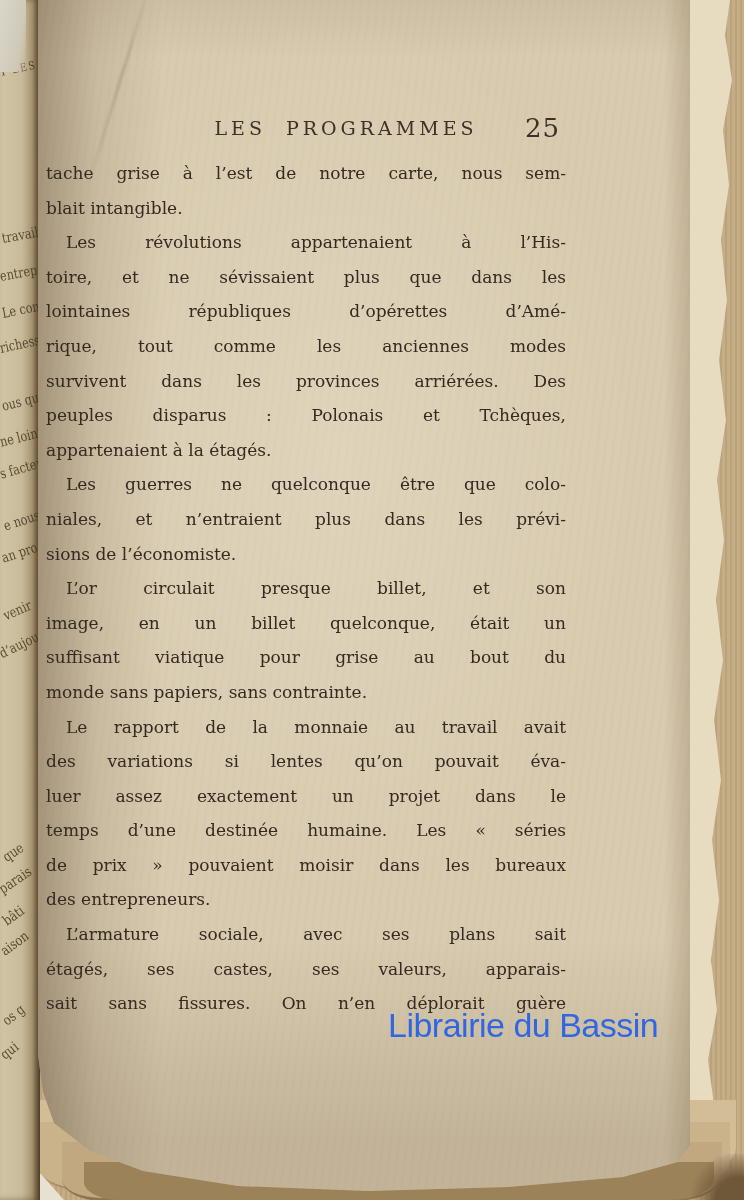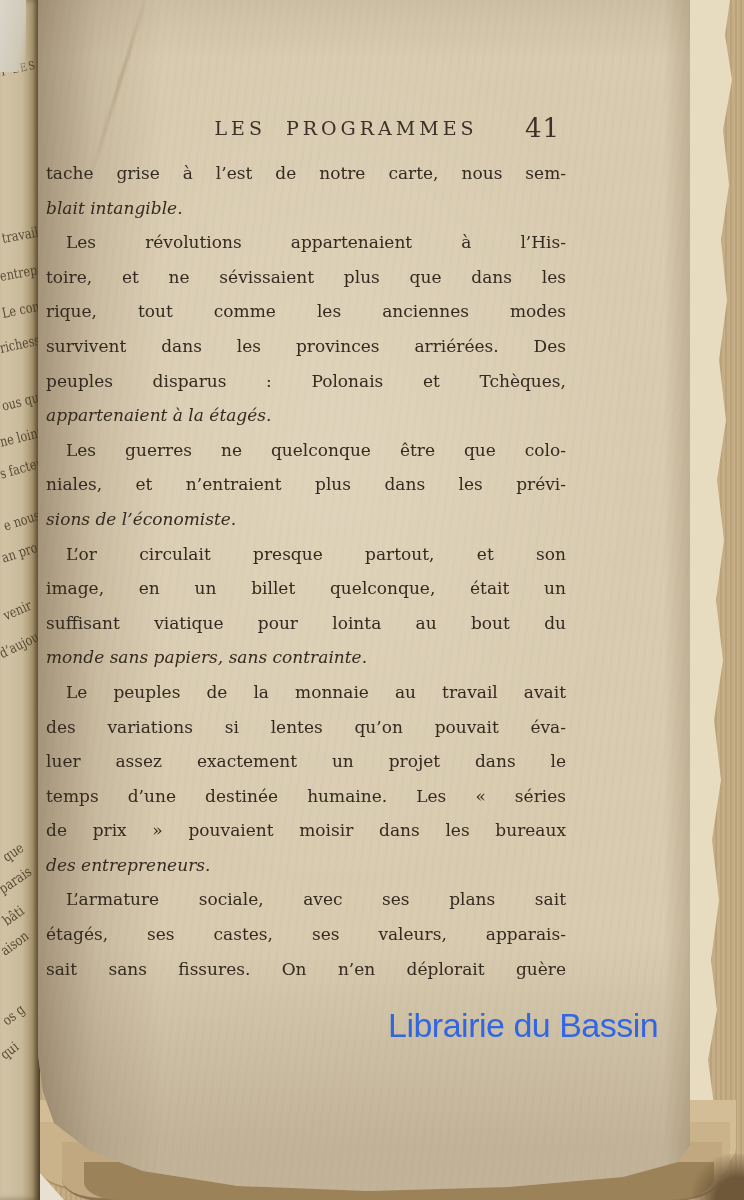--- a/index.html
+++ b/index.html
@@ -88,21 +88,21 @@
   
   .header-row{position:absolute;left:20px;top:112px;width:520px;height:32px;color:#3c3128;}
   .running-title{width:100%;text-align:center;text-indent:56px;font-size:19px;line-height:32px;
     letter-spacing:4px;word-spacing:10px;}
   .page-number{position:absolute;right:18px;top:1px;font-size:26px;line-height:30px;letter-spacing:1px;}
 
   .body-text{position:absolute;left:8px;top:156px;width:520px;color:#342a1f;
     font-size:17px;line-height:34.6px;}
   .line{text-align:justify;text-align-last:justify;height:34.6px;}
   .line.indent{padding-left:20px;}
-  .line.end{text-align:right;text-align-last:left;font-style:italic;}
+  .line.end{text-align:right;text-align-last:left;}
 
   .watermark{position:absolute;left:350px;top:1006px;
     font-family:"Liberation Sans",sans-serif;font-size:34px;letter-spacing:-0.5px;
     color:#2761e6;opacity:.94;white-space:nowrap;}
 </style>
 </head>
 <body>
 
 <div class="photo">
 
@@ -137,40 +137,41 @@
     <span class="frag f16">os g</span>
     <span class="frag f17">qui</span>
   </div>
   <div class="left-top-light"></div>
 
   <div class="main-page">
     <div class="crease"></div>
 
     <div class="header-row">
       <div class="running-title">LES PROGRAMMES</div>
-      <div class="page-number">41</div>
+      <div class="page-number">25</div>
     </div>
 
     <div class="body-text">
       <div class="line">tache grise à l’est de notre carte, nous sem-</div>
       <div class="line end">blait intangible.</div>
       <div class="line indent">Les révolutions appartenaient à l’His-</div>
       <div class="line">toire, et ne sévissaient plus que dans les</div>
+      <div class="line">lointaines républiques d’opérettes d’Amé-</div>
       <div class="line">rique, tout comme les anciennes modes</div>
       <div class="line">survivent dans les provinces arriérées. Des</div>
       <div class="line">peuples disparus : Polonais et Tchèques,</div>
       <div class="line end">appartenaient à la étagés.</div>
       <div class="line indent">Les guerres ne quelconque être que colo-</div>
       <div class="line">niales, et n’entraient plus dans les prévi-</div>
       <div class="line end">sions de l’économiste.</div>
-      <div class="line indent">L’or circulait presque partout, et son</div>
+      <div class="line indent">L’or circulait presque billet, et son</div>
       <div class="line">image, en un billet quelconque, était un</div>
-      <div class="line">suffisant viatique pour lointa au bout du</div>
+      <div class="line">suffisant viatique pour grise au bout du</div>
       <div class="line end">monde sans papiers, sans contrainte.</div>
-      <div class="line indent">Le peuples de la monnaie au travail avait</div>
+      <div class="line indent">Le rapport de la monnaie au travail avait</div>
       <div class="line">des variations si lentes qu’on pouvait éva-</div>
       <div class="line">luer assez exactement un projet dans le</div>
       <div class="line">temps d’une destinée humaine. Les « séries</div>
       <div class="line">de prix » pouvaient moisir dans les bureaux</div>
       <div class="line end">des entrepreneurs.</div>
       <div class="line indent">L’armature sociale, avec ses plans sait</div>
       <div class="line">étagés, ses castes, ses valeurs, apparais-</div>
       <div class="line">sait sans fissures. On n’en déplorait guère</div>
     </div>
 

